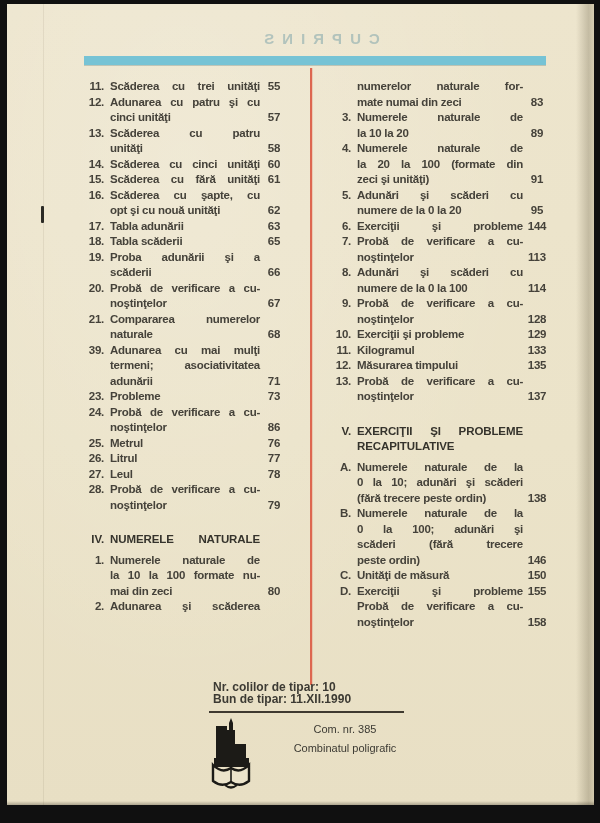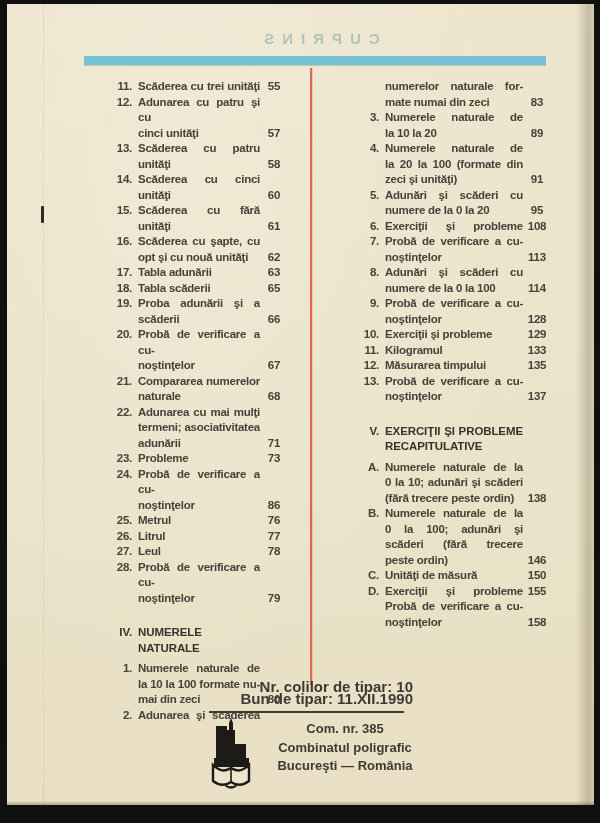--- a/index.html
+++ b/index.html
@@ -48,39 +48,39 @@
     background:#dd6750;
     box-shadow:0.5px 0 0 rgba(221,103,80,0.45);
   }
   .cols{position:absolute;left:79px;top:75px;}
   .col{position:absolute;top:0;}
   .col-left{left:0;width:202px;}
   .col-right{left:247px;width:218px;}
   .entry{
     display:grid;grid-template-columns:24px 1fr 28px;
     font-size:11.5px;line-height:15.5px;font-weight:700;
-    letter-spacing:-0.25px;color:#45423a;margin-left:28px;
+    letter-spacing:-0.25px;color:#45423a;
   }
   .entry .num{text-align:right;padding-right:6px;white-space:nowrap;}
   .entry .txt{min-width:0;}
   .entry .pg{text-align:center;align-self:end;white-space:nowrap;}
   .ln{display:block;}
   .ln.j{text-align:justify;text-align-last:justify;}
   .entry.hdr{margin-top:19px;margin-bottom:5px;color:#35332c;letter-spacing:-0.1px;}
   .footer-info{
     position:absolute;left:206px;top:677px;width:200px;
-    text-align:right;font-size:15px;line-height:12px;font-weight:700;color:#3c3a33;
+    text-align:left;font-size:12px;line-height:12px;font-weight:700;color:#3c3a33;
   }
   .colophon-rule{
     position:absolute;left:202px;top:707px;width:195px;height:2px;background:#3f3a30;
   }
   .logo{position:absolute;left:204px;top:714px;width:42px;height:74px;}
   .colophon-text{
     position:absolute;left:256px;top:716px;width:164px;
-    text-align:center;font-size:13px;line-height:18.5px;font-weight:700;color:#3c3a33;
+    text-align:center;font-size:11px;line-height:18.5px;font-weight:400;color:#3c3a33;
   }
 </style>
 </head>
 <body>
 
 <div class="page">
 
   <div class="ghost">CUPRINS</div>
 
   <div class="teal-bar"></div>
@@ -167,21 +167,21 @@
         </div>
         <div class="entry">
           <span class="num">21.</span>
           <span class="txt">
             <span class="ln j">Compararea numerelor</span>
             <span class="ln">naturale</span>
           </span>
           <span class="pg">68</span>
         </div>
         <div class="entry">
-          <span class="num">22.</span>
+          <span class="num">39.</span>
           <span class="txt">
             <span class="ln j">Adunarea cu mai mulţi</span>
             <span class="ln j">termeni; asociativitatea</span>
             <span class="ln">adunării</span>
           </span>
           <span class="pg">71</span>
         </div>
         <div class="entry">
           <span class="num">23.</span>
           <span class="txt">
@@ -282,21 +282,21 @@
             <span class="ln j">Adunări şi scăderi cu</span>
             <span class="ln">numere de la 0 la 20</span>
           </span>
           <span class="pg">95</span>
         </div>
         <div class="entry">
           <span class="num">6.</span>
           <span class="txt">
             <span class="ln j">Exerciţii şi probleme</span>
           </span>
-          <span class="pg">108</span>
+          <span class="pg">144</span>
         </div>
         <div class="entry">
           <span class="num">7.</span>
           <span class="txt">
             <span class="ln j">Probă de verificare a cu-</span>
             <span class="ln">noştinţelor</span>
           </span>
           <span class="pg">113</span>
         </div>
         <div class="entry">
@@ -409,18 +409,17 @@
     <rect x="24" y="26" width="11" height="20" fill="#1c1b17"></rect>
     <rect x="3" y="40" width="35" height="9" fill="#1c1b17"></rect>
     <path d="M2,47 Q11,56 20,50 Q29,56 38,47 L38,63 Q29,70 20,64 Q11,70 2,63 Z" fill="#ece4cb" stroke="#1c1b17" stroke-width="2.4"></path>
     <line x1="20" y1="50" x2="20" y2="64" stroke="#1c1b17" stroke-width="1.6"></line>
     <path d="M14,67 Q20,72 26,67" stroke="#1c1b17" stroke-width="2.2" fill="none"></path>
   </svg>
 
   <div class="colophon-text">
     <div>Com. nr. 385</div>
     <div>Combinatul poligrafic</div>
-    <div>Bucureşti — România</div>
   </div>
 
   <div class="edge-shadow"></div>
   <div class="bottom-edge"></div>
 </div>
 
 </body></html>

